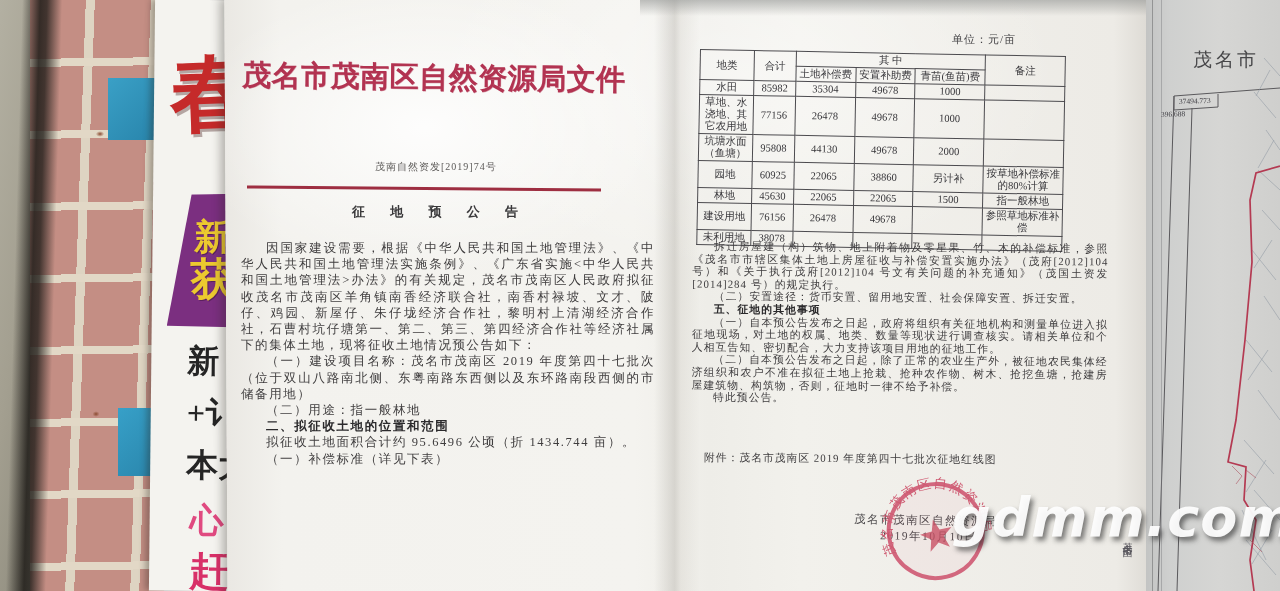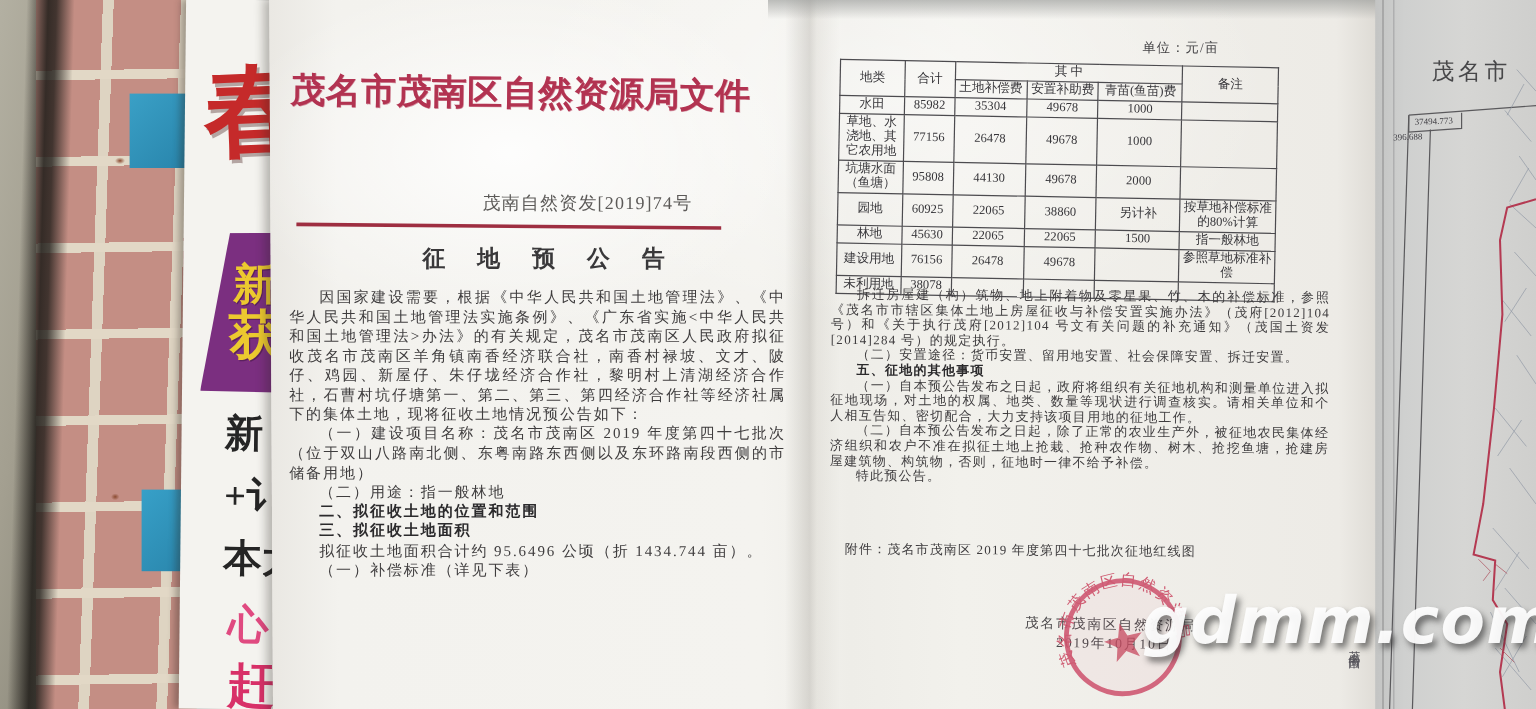--- a/index.html
+++ b/index.html
@@ -57,23 +57,23 @@
     box-shadow:-5px 0 8px rgba(40,35,30,.3);transform:rotate(-.3deg);}
   .crease{left:880px;top:0;width:46px;height:600px;pointer-events:none;
     background:linear-gradient(90deg,rgba(120,114,104,0),rgba(120,114,104,.22) 45%,rgba(185,180,170,.20) 58%,rgba(120,114,104,0));}
   .wall-top-strip{left:640px;top:0;width:520px;height:16px;
     background:linear-gradient(180deg,rgba(148,150,148,.6),rgba(148,150,148,0));}
 
   
   .org-title{left:242px;top:58px;width:364px;font-size:29px;font-weight:bold;
     color:#b23351;letter-spacing:.5px;transform:rotate(.7deg);white-space:nowrap;
     text-shadow:.5px .5px 0 rgba(178,51,81,.5);}
-  .doc-number{left:402px;top:160px;font-size:15px;color:#5c5a58;letter-spacing:1px;}
+  .doc-number{left:375px;top:160px;font-size:10px;color:#5c5a58;letter-spacing:1px;}
   .red-rule{left:247px;top:187px;width:354px;height:2.5px;background:#9e2e41;transform:rotate(.5deg);}
-  .notice-title{left:352px;top:203px;font-size:19px;font-weight:bold;color:#39383a;
+  .notice-title{left:352px;top:203px;font-size:13px;font-weight:bold;color:#39383a;
     letter-spacing:11px;white-space:nowrap;}
   .page1-body{left:241px;top:240px;width:414px;font-size:12.5px;line-height:16.2px;
     letter-spacing:1.6px;color:#3f3d3e;}
   .doc-par{margin:0;text-indent:2em;text-align:justify;}
   .doc-par[data-style="heading"]{font-weight:bold;color:#2b2a2c;}
 
   
   .unit-note{left:952px;top:32px;font-size:11px;color:#434245;letter-spacing:1px;}
   .comp-table{left:700px;top:49px;width:366px;border-collapse:collapse;
     transform:rotate(1.1deg);transform-origin:left top;color:#37363a;}
@@ -134,21 +134,20 @@
 
   <div class="abs org-title">茂名市茂南区自然资源局文件</div>
   <div class="abs doc-number">茂南自然资发[2019]74号</div>
   <div class="abs red-rule"></div>
   <div class="abs notice-title">征 地 预 公 告</div>
   <div class="abs page1-body">
     <p class="doc-par" data-style="body">因国家建设需要，根据《中华人民共和国土地管理法》、《中华人民共和国土地管理法实施条例》、《广东省实施&lt;中华人民共和国土地管理法&gt;办法》的有关规定，茂名市茂南区人民政府拟征收茂名市茂南区羊角镇南香经济联合社，南香村禄坡、文才、陂仔、鸡园、新屋仔、朱仔垅经济合作社，黎明村上清湖经济合作社，石曹村坑仔塘第一、第二、第三、第四经济合作社等经济社属下的集体土地，现将征收土地情况预公告如下：</p>
       <p class="doc-par" data-style="body">（一）建设项目名称：茂名市茂南区 2019 年度第四十七批次（位于双山八路南北侧、东粤南路东西侧以及东环路南段西侧的市储备用地）</p>
       <p class="doc-par" data-style="body">（二）用途：指一般林地</p>
       <p class="doc-par" data-style="heading">二、拟征收土地的位置和范围</p>
-      <p class="doc-par" data-style="heading">三、拟征收土地面积</p>
       <p class="doc-par" data-style="body">拟征收土地面积合计约 95.6496 公顷（折 1434.744 亩）。</p>
       <p class="doc-par" data-style="body">（一）补偿标准（详见下表）</p>
   </div>
 
   <div class="abs unit-note">单位：元/亩</div>
   <table class="abs comp-table">
     <colgroup>
       <col class="w1">
         <col class="w2">
         <col class="w3">

